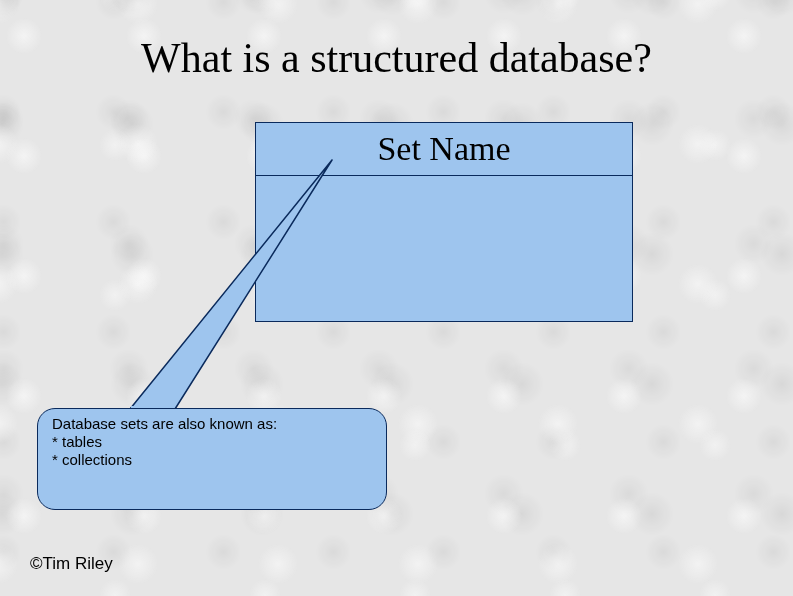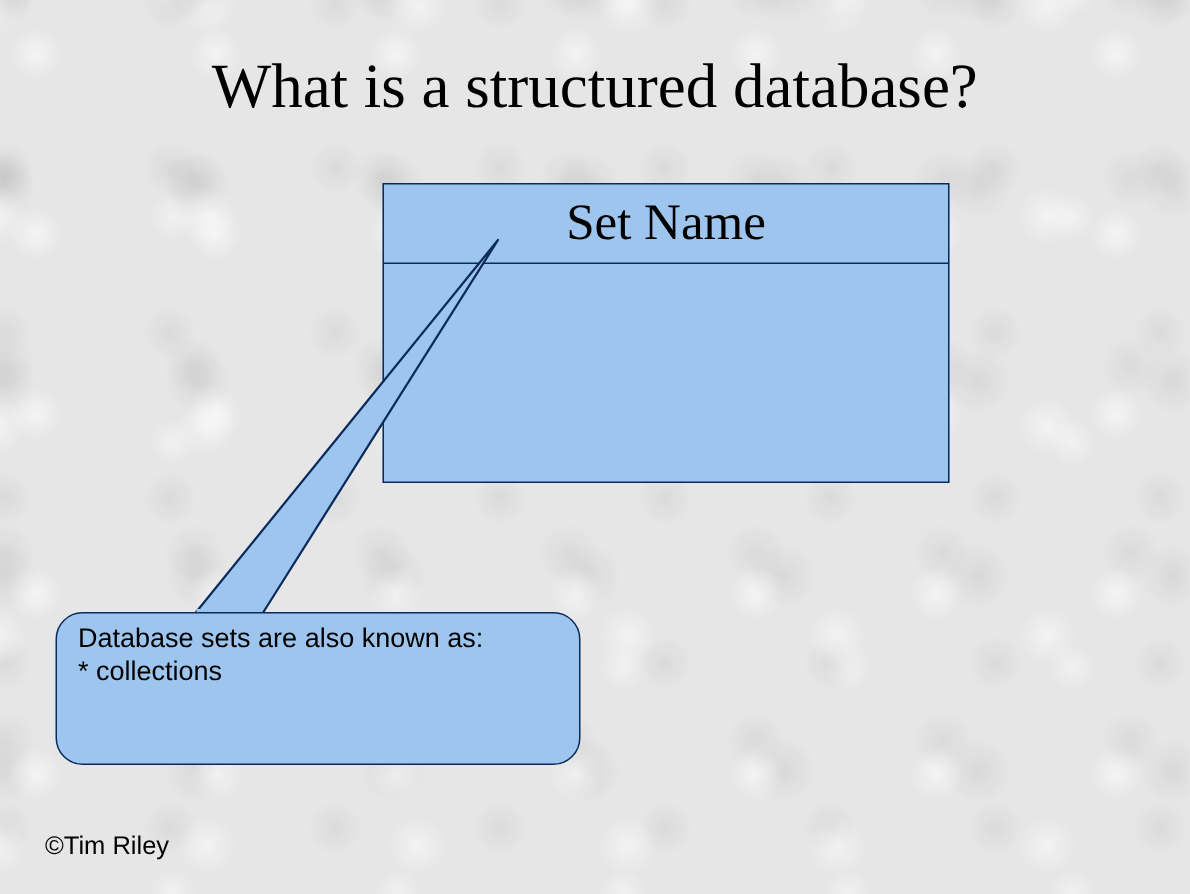--- a/index.html
+++ b/index.html
@@ -59,21 +59,21 @@
     top: 408px;
     left: 37px;
     width: 350px;
     height: 102px;
     background: #9ec5ee;
     border: 1.5px solid #0a2a5c;
     border-radius: 18px;
     box-sizing: border-box;
     padding: 6px 14px 6px 14px;
     font-family: Arial, Helvetica, sans-serif;
-    font-size: 18px;
+    font-size: 15px;
     color: #000;
     line-height: 1.2;
   }
   .callout .bullet-row {
     white-space: nowrap;
   }
 
   .leader-svg {
     position: absolute;
     top: 0;
@@ -99,16 +99,17 @@
   <div class="set-box-header">Set Name</div>
 </div>
 
 <svg class="leader-svg" width="793" height="596">
   <polygon points="332,160 130,409 175,409" fill="#9ec5ee" stroke="#0a2a5c" stroke-width="1.5" stroke-linejoin="round"></polygon>
   <line x1="131" y1="408" x2="174" y2="408" stroke="#9ec5ee" stroke-width="4"></line>
 </svg>
 
 <div class="callout">
   <div>Database sets are also known as:</div>
+  <div class="bullet-row">* <span>tables</span></div>
   <div class="bullet-row">* <span>collections</span></div>
 </div>
 
 <div class="credit">©Tim Riley</div>
 
 </body></html>

